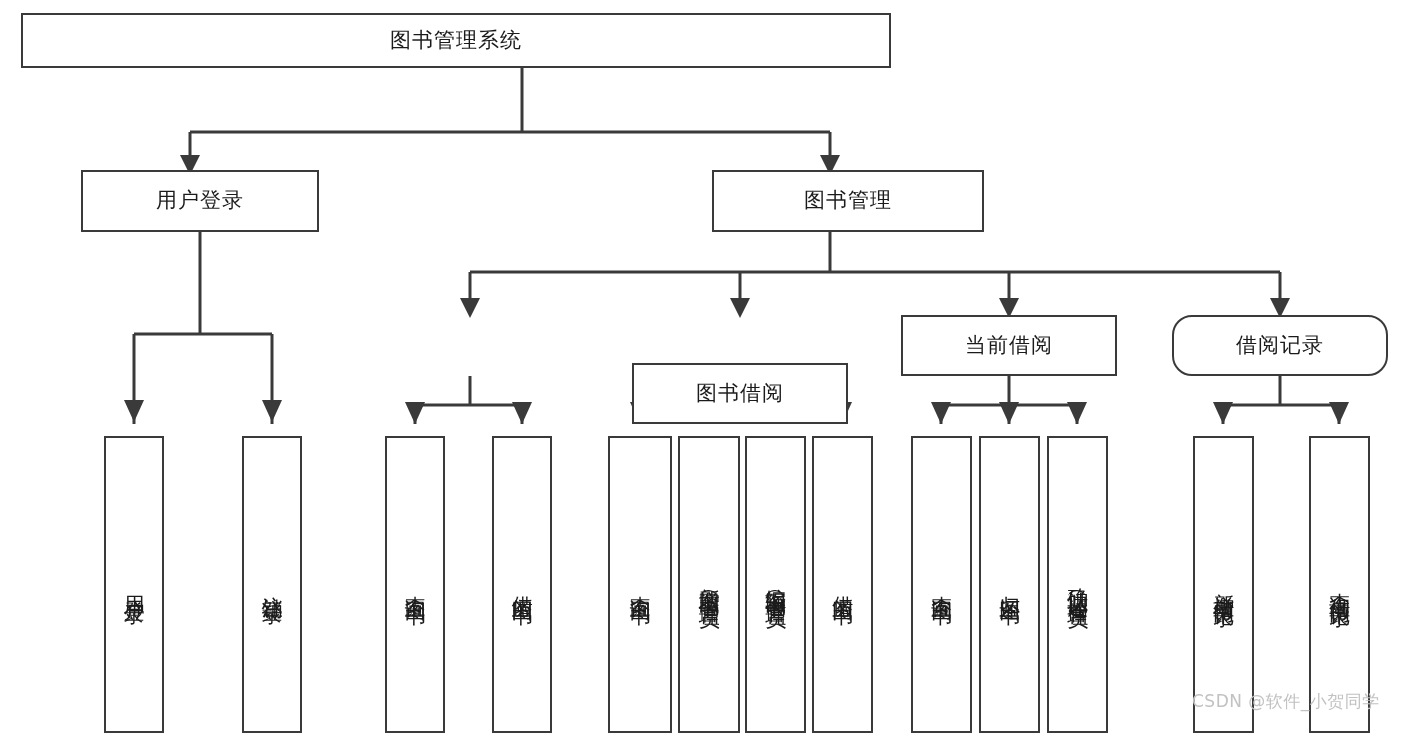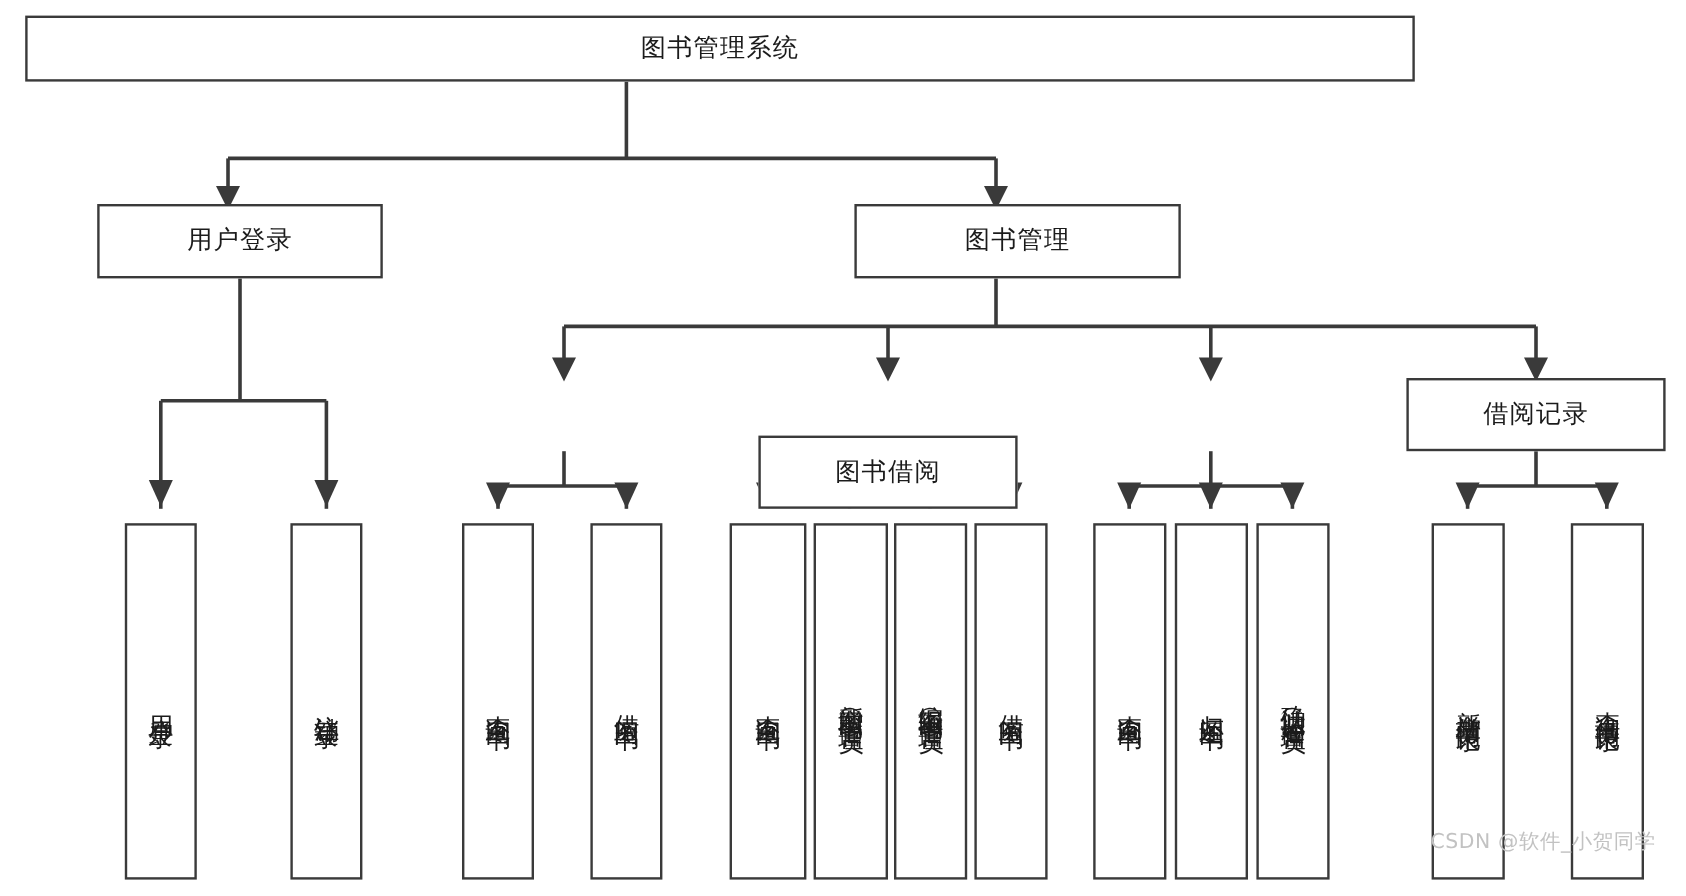--- a/index.html
+++ b/index.html
@@ -142,35 +142,38 @@
 
       <path d="M 931 402 L 951 402 L 941 424 z"></path>
       <path d="M 999 402 L 1019 402 L 1009 424 z"></path>
       <path d="M 1067 402 L 1087 402 L 1077 424 z"></path>
 
       <path d="M 1213 402 L 1233 402 L 1223 424 z"></path>
       <path d="M 1329 402 L 1349 402 L 1339 424 z"></path>
     </g>
   </svg>
 
-  <div class="node node-h" style="left:21px; top:13px; width:1158px; height:55px;">
+  <div class="node node-h" style="left:21px; top:13px; width:870px; height:55px;">
     <span>图书管理系统</span>
   </div>
 
   <div class="node node-h" style="left:81px; top:170px; width:238px; height:62px;">
     <span>用户登录</span>
   </div>
   <div class="node node-h" style="left:712px; top:170px; width:272px; height:62px;">
     <span>图书管理</span>
   </div>
 
   <div class="node node-h" style="left:632px; top:315px; width:216px; height:61px;margin-top:48px;">
     <span>图书借阅</span>
   </div>
-  <div class="node node-h" style="left:1172px; top:315px; width:216px; height:61px;">
+  <div class="node node-h" style="left:901px; top:315px; width:216px; height:61px;">
+    <span>当前借阅</span>
+  </div>
+  <div class="node node-h" style="left:1172px; top:315px; width:216px; height:61px;border-radius:20px;">
     <span>借阅记录</span>
   </div>
 
   <div class="node node-v" style="left:104px; top:436px; width:60px; height:297px;">
     <span class="vlabel">用户登录</span>
   </div>
   <div class="node node-v" style="left:242px; top:436px; width:60px; height:297px;">
     <span class="vlabel">注销登录</span>
   </div>
 

